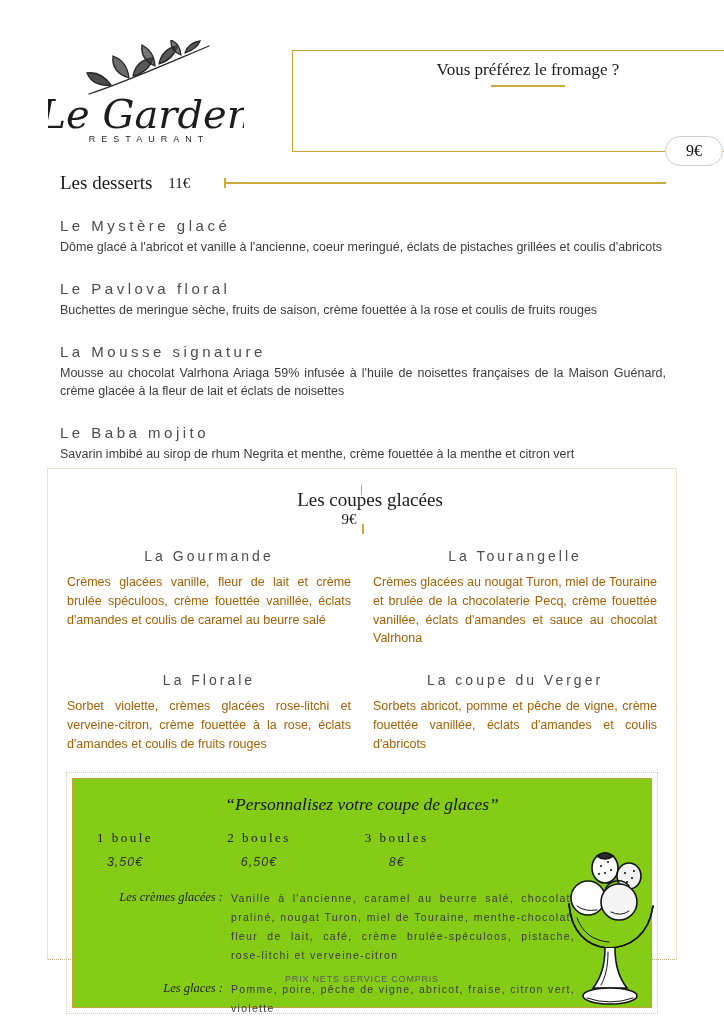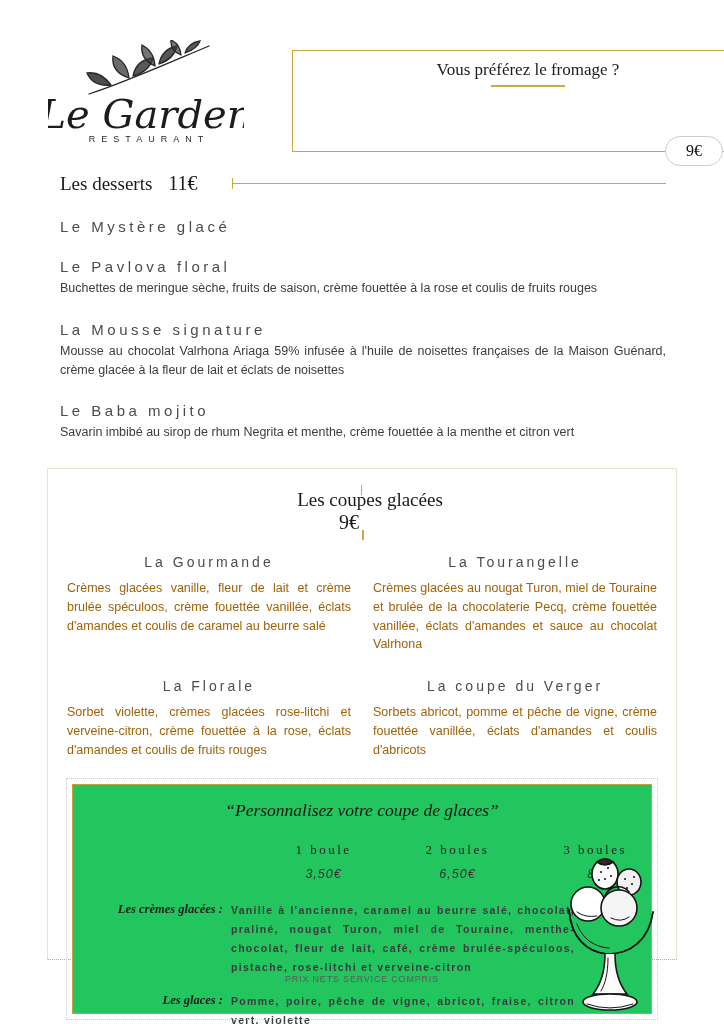--- a/index.html
+++ b/index.html
@@ -19,21 +19,21 @@
     border:1.5px solid #c9a53a; background:#fff; padding:9px 20px 24px; }
   .cheese-title { font-family:"Liberation Serif", serif; font-size:17px; color:#1c1c1c; text-align:center; }
   .gold-underline { width:74px; height:1.5px; background:#cbaa3c; margin:5px auto 8px; }
   .cheese-desc { font-size:11.5px; font-style:italic; color:#2f2f2f; line-height:1.55; text-align:justify; letter-spacing:0.2px; }
   .price-badge { position:absolute; right:40px; bottom:-15px; width:58px; height:30px; background:#fff;
     border:1px solid #cdcdcd; border-radius:15px; display:flex; align-items:center; justify-content:center;
     font-family:"Liberation Serif", serif; font-size:16px; color:#111; }
 
   
   .h-serif { font-family:"Liberation Serif", serif; font-size:19px; color:#1a1a1a; white-space:nowrap; }
-  .h-price { font-family:"Liberation Serif", serif; font-size:20px; color:#1a1a1a; margin-left:16px; white-space:nowrap; }
+  .h-price { font-family:"Liberation Serif", serif; font-size:15px; color:#1a1a1a; margin-left:16px; white-space:nowrap; }
   .rule { flex:1; height:1.5px; background:#cbaa3c; position:relative; }
   .rule.tick-left::before  { content:""; position:absolute; left:0;  top:-4.5px; width:1.5px; height:10.5px; background:#cbaa3c; }
   .rule.tick-right::after  { content:""; position:absolute; right:0; top:-4.5px; width:1.5px; height:10.5px; background:#cbaa3c; }
 
   
   .desserts { position:absolute; left:60px; top:172px; width:606px; }
   .section-heading { display:flex; align-items:center; }
   .section-heading .rule { margin-left:34px; }
   .dessert-item { margin-top:23px; }
   .dessert-item:first-of-type { margin-top:12px; }
@@ -45,27 +45,27 @@
     border:1px solid #ece3cc; border-bottom:1px dotted #c2ae7d; background:#fff; padding:16px 15px 0; }
   .coupes-heading { display:flex; align-items:center; margin:4px 12px 0;flex-direction:column; }
   .coupes-heading .h-serif { margin:0 10px 0 26px; }
   .coupes-heading .h-price { margin:0 26px 0 0; }
   .coupes-grid { display:grid; grid-template-columns:1fr 1fr; column-gap:22px; row-gap:24px; margin:20px 4px 0; }
   .coupe-name { font-size:14px; letter-spacing:3px; color:#4c4c4c; text-align:center; }
   .coupe-desc { margin-top:9px; font-size:12.5px; color:#a16207; line-height:1.5; text-align:justify; }
 
   
   .customize-box { position:relative; margin:25px 9px 0; border:1.5px solid #c2a23e;
-    outline:1px dotted #d4cbb9; outline-offset:5px; background:#22c55e; padding:15px 24px 12px; height:230px; }
+    outline:1px dotted #d4cbb9; outline-offset:5px; background:#84cc16; padding:15px 24px 12px; height:230px; }
   .customize-title { font-family:"Liberation Serif", serif; font-style:italic; font-size:17.5px; color:#151515; text-align:center; }
-  .boules-row { display:flex; justify-content:flex-end; gap:74px; margin-top:21px; }
+  .boules-row { display:flex; justify-content:flex-start; gap:74px; margin-top:15px; }
   .boule-option { text-align:center; }
   .boule-label { font-family:"Liberation Serif", serif; font-size:13px; letter-spacing:2.5px; color:#222; }
   .boule-price { margin-top:9px; font-size:12.5px; font-style:italic; letter-spacing:1px; color:#333; }
-  .flavor-row { display:flex; margin-top:20px;font-weight:bold; }
+  .flavor-row { display:flex; margin-top:20px; }
   .flavor-row.sorbets { margin-top:15px; }
   .flavor-label { width:126px; flex:none; text-align:right; font-family:"Liberation Serif", serif;
     font-style:italic; font-size:12.5px; color:#1f1f1f; padding-top:1px; }
   .flavor-list { flex:1; margin-left:8px; padding-right:52px; font-size:10.5px; letter-spacing:1.3px;
     color:#3c3c3c; line-height:1.8; text-align:justify; }
   .supplement { margin-top:17px; text-align:center; font-family:"Liberation Serif", serif;
     font-size:14px; letter-spacing:3px; color:#1c1c1c; }
   .sundae-svg { position:absolute; right:-14px; bottom:-7px; }
 
   
@@ -104,20 +104,21 @@
 
   <div class="desserts">
     <div class="section-heading">
       <span class="h-serif">Les desserts</span>
       <span class="h-price">11€</span>
       <span class="rule tick-left"></span>
     </div>
 
     <div class="dessert-item">
       <div class="item-name">Le Mystère glacé</div>
+      <div class="item-desc">Dôme glacé à l'abricot et vanille à l'ancienne, coeur meringué, éclats de pistaches grillées et coulis d'abricots</div>
     </div>
     <div class="dessert-item">
       <div class="item-name">Le Pavlova floral</div>
       <div class="item-desc">Buchettes de meringue sèche, fruits de saison, crème fouettée à la rose et coulis de fruits rouges</div>
     </div>
     <div class="dessert-item">
       <div class="item-name">La Mousse signature</div>
       <div class="item-desc">Mousse au chocolat Valrhona Ariaga 59% infusée à l'huile de noisettes françaises de la Maison Guénard, crème glacée à la fleur de lait et éclats de noisettes</div>
     </div>
     <div class="dessert-item">

